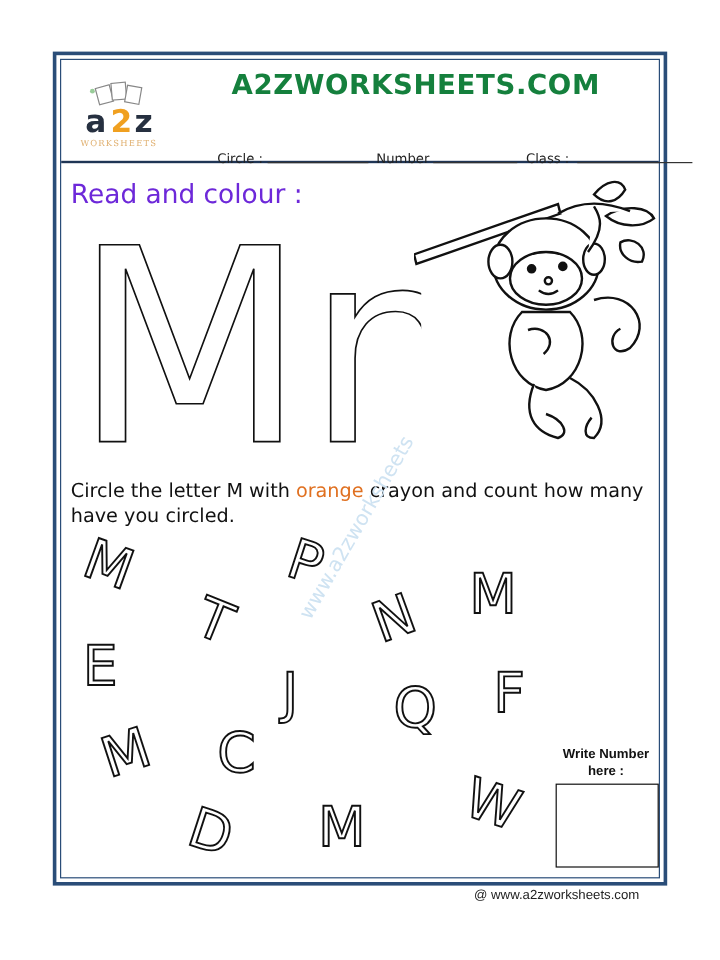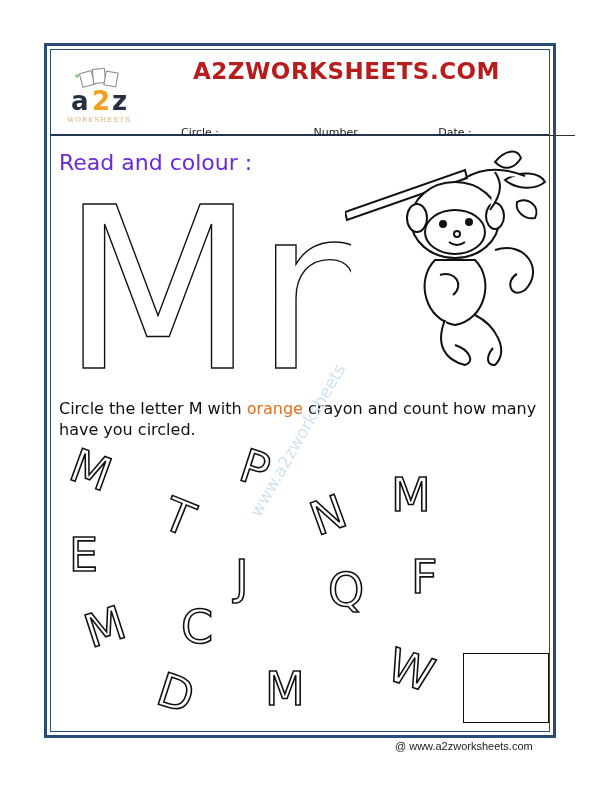--- a/index.html
+++ b/index.html
@@ -1,21 +1,21 @@
 <!DOCTYPE html>
 <html><head>
 <meta charset="utf-8">
 <style>
   html,body{margin:0;padding:0;background:#fff;}
   body{width:600px;height:800px;position:relative;overflow:hidden;font-family:"DejaVu Sans",sans-serif;}
   .frame-outer{position:absolute;left:44px;top:43px;width:512px;height:695px;border:3px solid #2a4d78;box-sizing:border-box;}
   .frame-inner{position:absolute;left:3px;top:3px;right:3px;bottom:3px;border:1px solid #2a4d78;}
   .header{position:absolute;left:0;top:0;right:0;height:84px;border-bottom:2px solid #1f3555;}
   .logo{position:absolute;left:12px;top:16px;width:78px;height:60px;}
-  .site-title{position:absolute;left:142px;top:8px;font-family:"DejaVu Sans",sans-serif;font-weight:bold;font-size:23px;color:#b91c1c;letter-spacing:0.5px;}
+  .site-title{position:absolute;left:142px;top:8px;font-family:"DejaVu Sans",sans-serif;font-weight:bold;font-size:23px;color:#15803d;letter-spacing:0.5px;}
   .field-row{position:absolute;left:102px;font-size:11px;color:#222;white-space:pre;font-family:"DejaVu Sans",sans-serif;}
   .row1{top:40px;}
   .row2{top:62px;}
   .line{display:inline-block;border-bottom:1px solid #333;height:10px;vertical-align:baseline;}
   .section-title{position:absolute;left:8px;top:100px;font-size:22px;color:#6d28d9;font-family:"DejaVu Sans",sans-serif;}
   .big-letters{position:absolute;left:10px;top:128px;width:290px;height:200px;}
   .monkey{position:absolute;left:294px;top:100px;width:212px;height:230px;}
   .instructions{position:absolute;left:8px;top:348px;width:500px;font-size:16px;line-height:21px;color:#111;font-family:"DejaVu Sans",sans-serif;}
   .orange{color:#e07020;}
   .letter{position:absolute;font-family:"DejaVu Sans",sans-serif;font-size:46px;color:#fff;-webkit-text-stroke:1.6px #111;line-height:1;}
@@ -35,21 +35,21 @@
         <rect x="30" y="3" width="12" height="14" fill="#fff" stroke="#888" transform="rotate(-5 36 10)"></rect>
         <rect x="42" y="6" width="12" height="14" fill="#fff" stroke="#888" transform="rotate(10 48 13)"></rect>
         <circle cx="14" cy="10" r="2" fill="#9c9"></circle>
         <text x="8" y="44" font-family="DejaVu Sans" font-weight="bold" font-size="26" fill="#263040">a</text>
         <text x="29" y="44" font-family="DejaVu Sans" font-weight="bold" font-size="26" fill="#f0a020">2</text>
         <text x="49" y="44" font-family="DejaVu Sans" font-weight="bold" font-size="26" fill="#263040">z</text>
         <text x="4" y="56" font-family="DejaVu Serif" font-size="7" fill="#e0b070" letter-spacing="1">WORKSHEETS</text>
       </svg>
       <div class="site-title">A2ZWORKSHEETS.COM</div>
       <div class="field-row row2">
-        <span>Circle :</span> <span class="line" style="width:84px"></span>  <span>Number</span> <span class="line" style="width:70px"></span>  <span>Date :</span>  <span class="line" style="width:96px"></span>
+        <span>Circle :</span> <span class="line" style="width:84px"></span>  <span>Number</span> <span class="line" style="width:70px"></span>  <span>Class :</span>  <span class="line" style="width:96px"></span>
       </div>
     </div>
 
     <div class="section-title">Read and colour :</div>
 
     <svg class="big-letters" viewBox="0 0 290 200">
       <text x="0" y="190" font-family="DejaVu Sans" font-size="225" fill="#fff" stroke="#111" stroke-width="1.4">Mm</text>
     </svg>
 
     <svg class="monkey" viewBox="0 0 212 230">
@@ -90,17 +90,21 @@
         <span class="letter" style="left: 184px; top: 504px; transform: rotate(0deg);">J</span>
         <span class="letter" style="left: 277px; top: 517px; transform: rotate(0deg);">Q</span>
         <span class="letter" style="left: 360px; top: 504px; transform: rotate(0deg);">F</span>
         <span class="letter" style="left: 34px; top: 554px; transform: rotate(-18deg);">M</span>
         <span class="letter" style="left: 130px; top: 554px; transform: rotate(0deg);">C</span>
         <span class="letter" style="left: 107px; top: 620px; transform: rotate(18deg);">D</span>
         <span class="letter" style="left: 214px; top: 616px; transform: rotate(0deg);">M</span>
         <span class="letter" style="left: 337px; top: 597px; transform: rotate(18deg);">W</span>
       </div>
 
+    <div class="write-label">
+        <div>Write Number</div>
+        <div>here :</div>
+      </div>
     <div class="write-box"></div>
   </div>
 </div>
 
 <div class="footer">@ www.a2zworksheets.com</div>
 
 </body></html>

